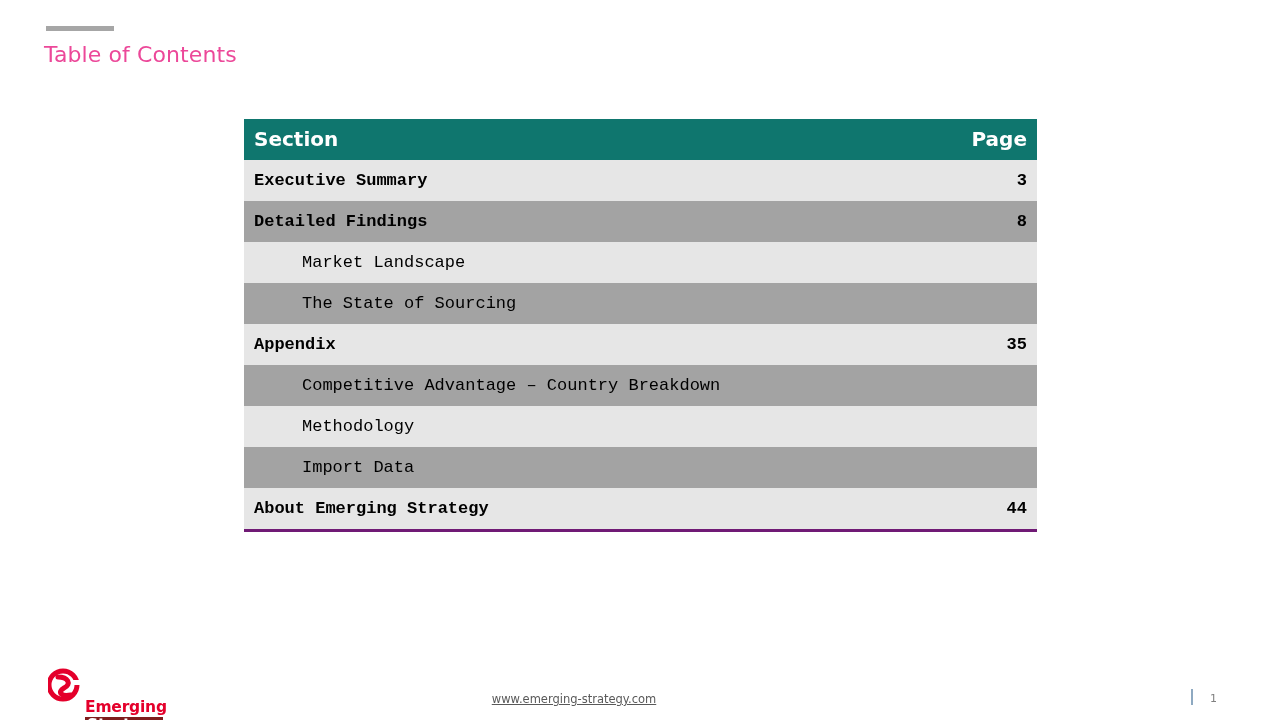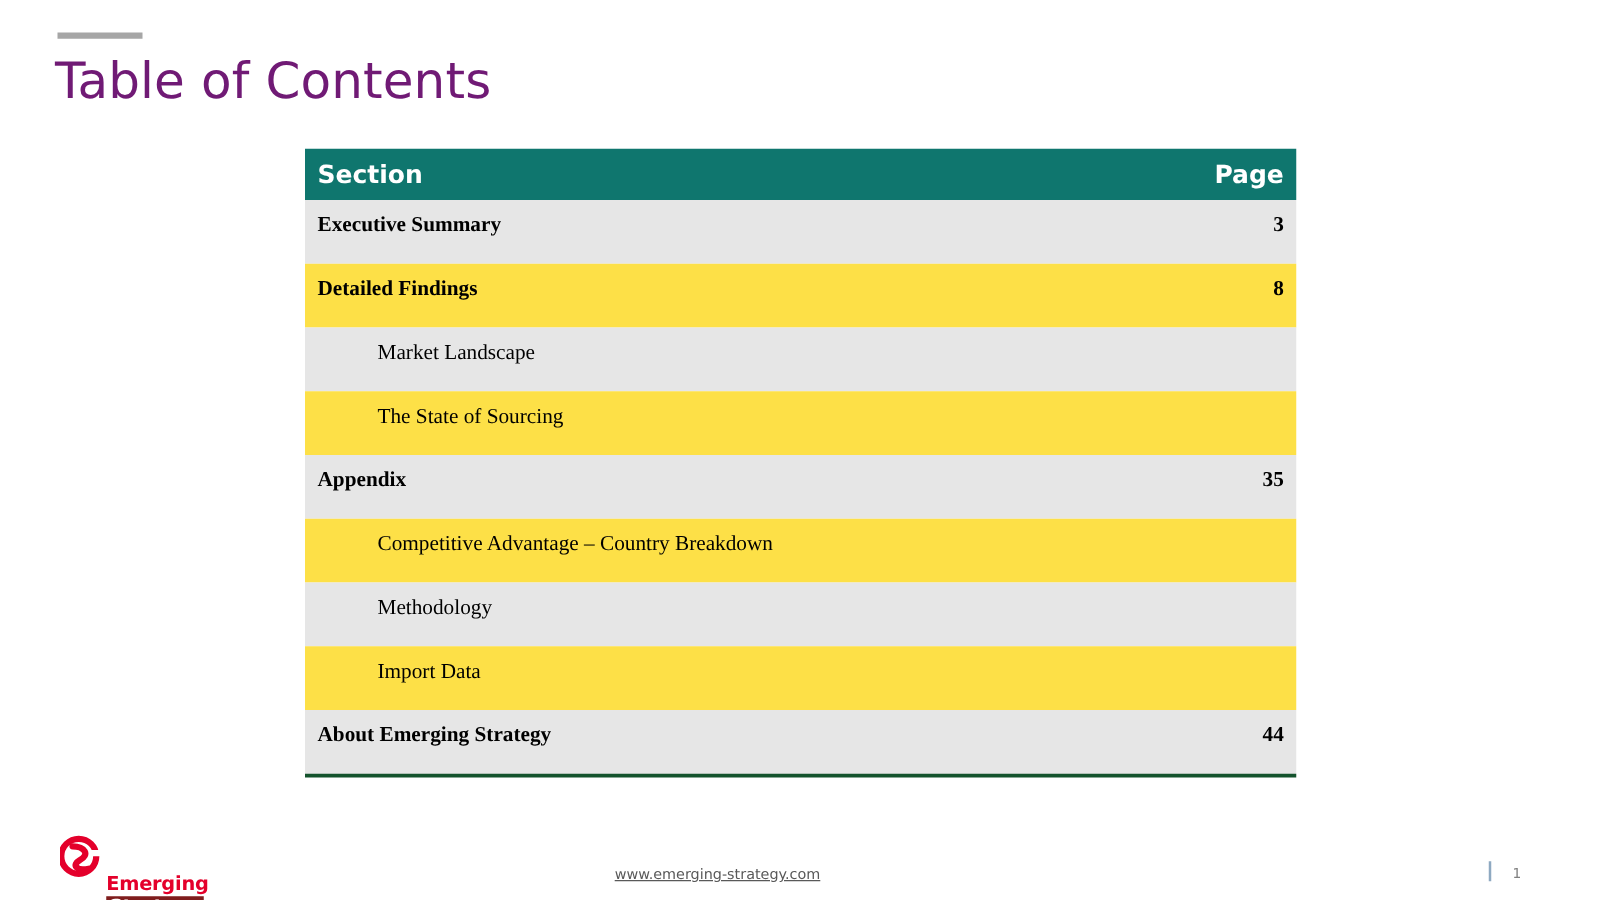--- a/index.html
+++ b/index.html
@@ -25,22 +25,22 @@
     left: 46px;
     top: 26px;
     width: 68px;
     height: 5px;
     background: #a6a6a6;
   }
   .slide-title {
     position: absolute;
     left: 44px;
     top: 42px;
-    font-size: 40px;
-    color: #701a75;
+    font-size: 22px;
+    color: #ec4899;
     font-family: "DejaVu Sans", sans-serif;
     font-weight: 400;
     letter-spacing: 0.1px;
     white-space: nowrap;
   }
   .toc {
     position: absolute;
     left: 244px;
     top: 119px;
     width: 793px;
@@ -61,50 +61,50 @@
   }
   .toc th.col-section {
     text-align: left;
   }
   .toc th.col-page {
     text-align: right;
   }
   .toc td {
     font-size: 17px;
     color: #000000;
-    font-family: Liberation Serif, serif;
-    padding: 9px 10px 20px 10px;
+    font-family: Liberation Mono, monospace;
+    padding: 9px 10px 10px 10px;
     height: 22px;
     vertical-align: middle;
     border: none;
   }
   .toc td.cell-section {
     text-align: left;
   }
   .toc td.cell-page {
     text-align: right;
     font-weight: bold;
     font-size: 17px;
   }
   .row-shaded {
     background: #e6e6e6;
   }
   .row-plain {
-    background: #fde047;
+    background: #a3a3a3;
   }
   .lvl-0 .cell-section {
     font-weight: bold;
     padding-left: 10px;
   }
   .lvl-1 .cell-section {
     font-weight: normal;
     padding-left: 58px;
   }
   .toc tr.last-row td {
-    border-bottom: 3px solid #14532d;
+    border-bottom: 3px solid #701a75;
     margin-top: 36px;
   }
   .footer-url {
     position: absolute;
     left: 0;
     top: 692px;
     width: 1148px;
     text-align: center;
     font-size: 11.5px;
     font-family: "DejaVu Sans", sans-serif;

